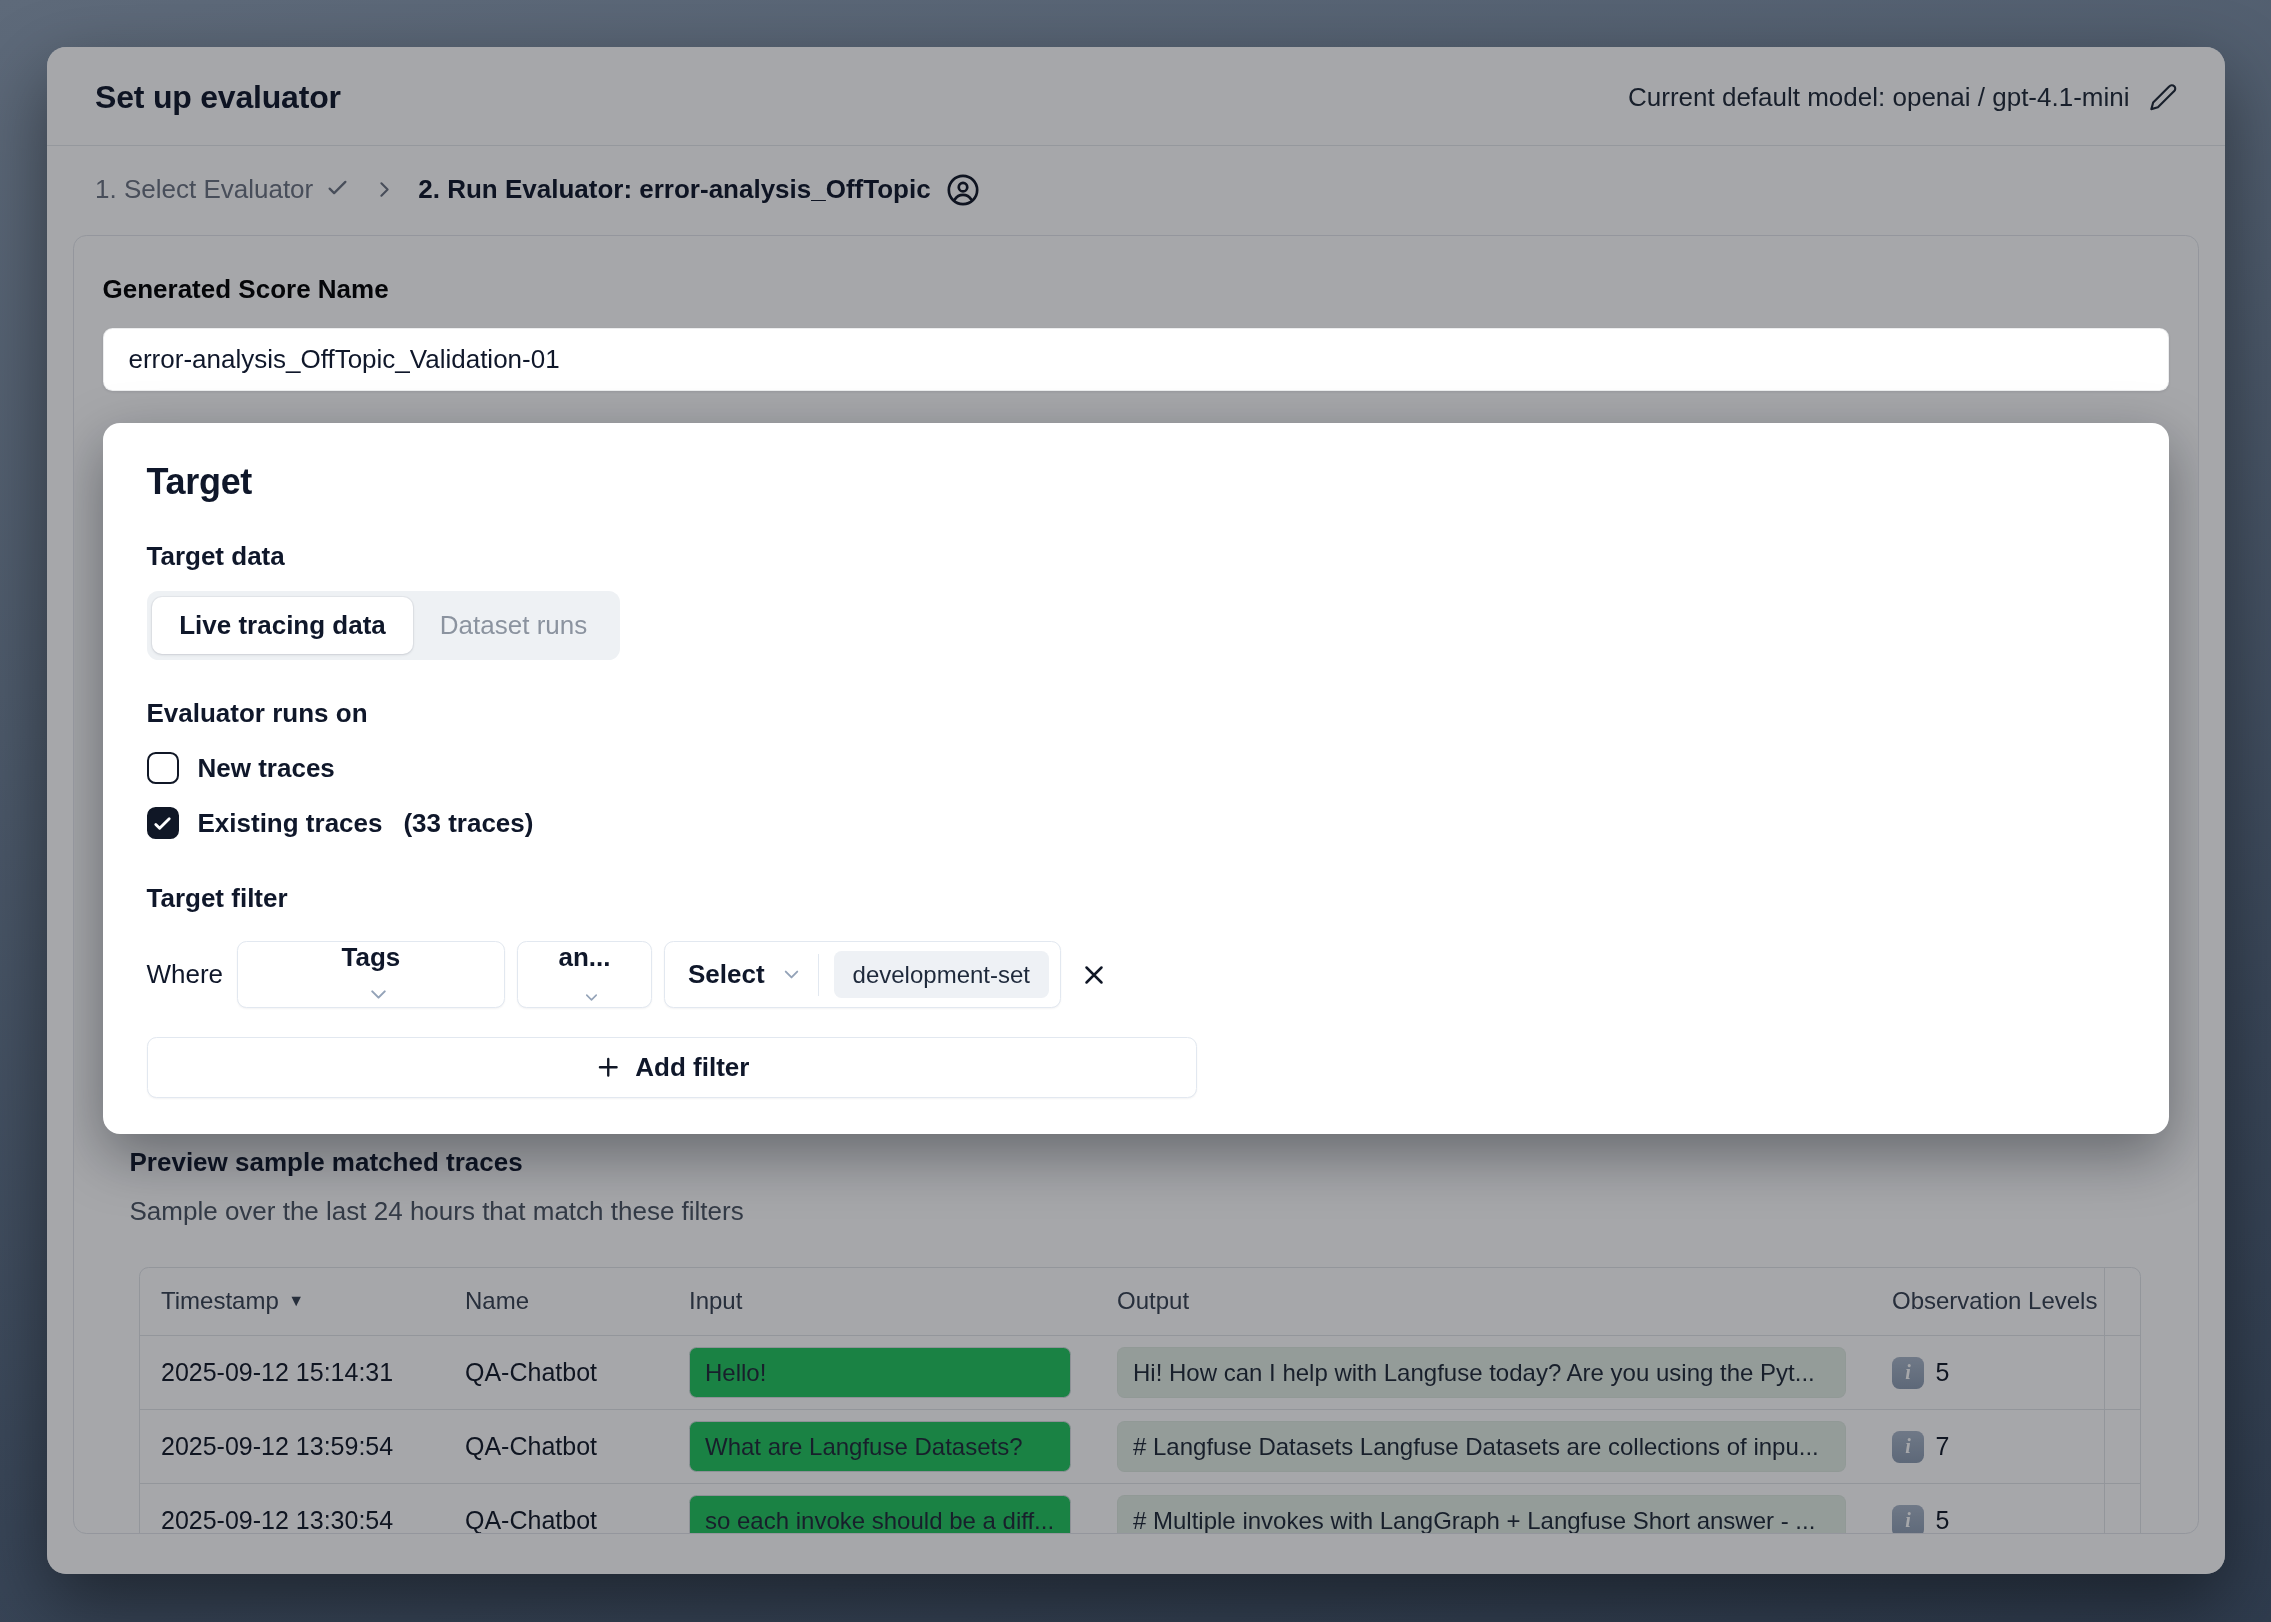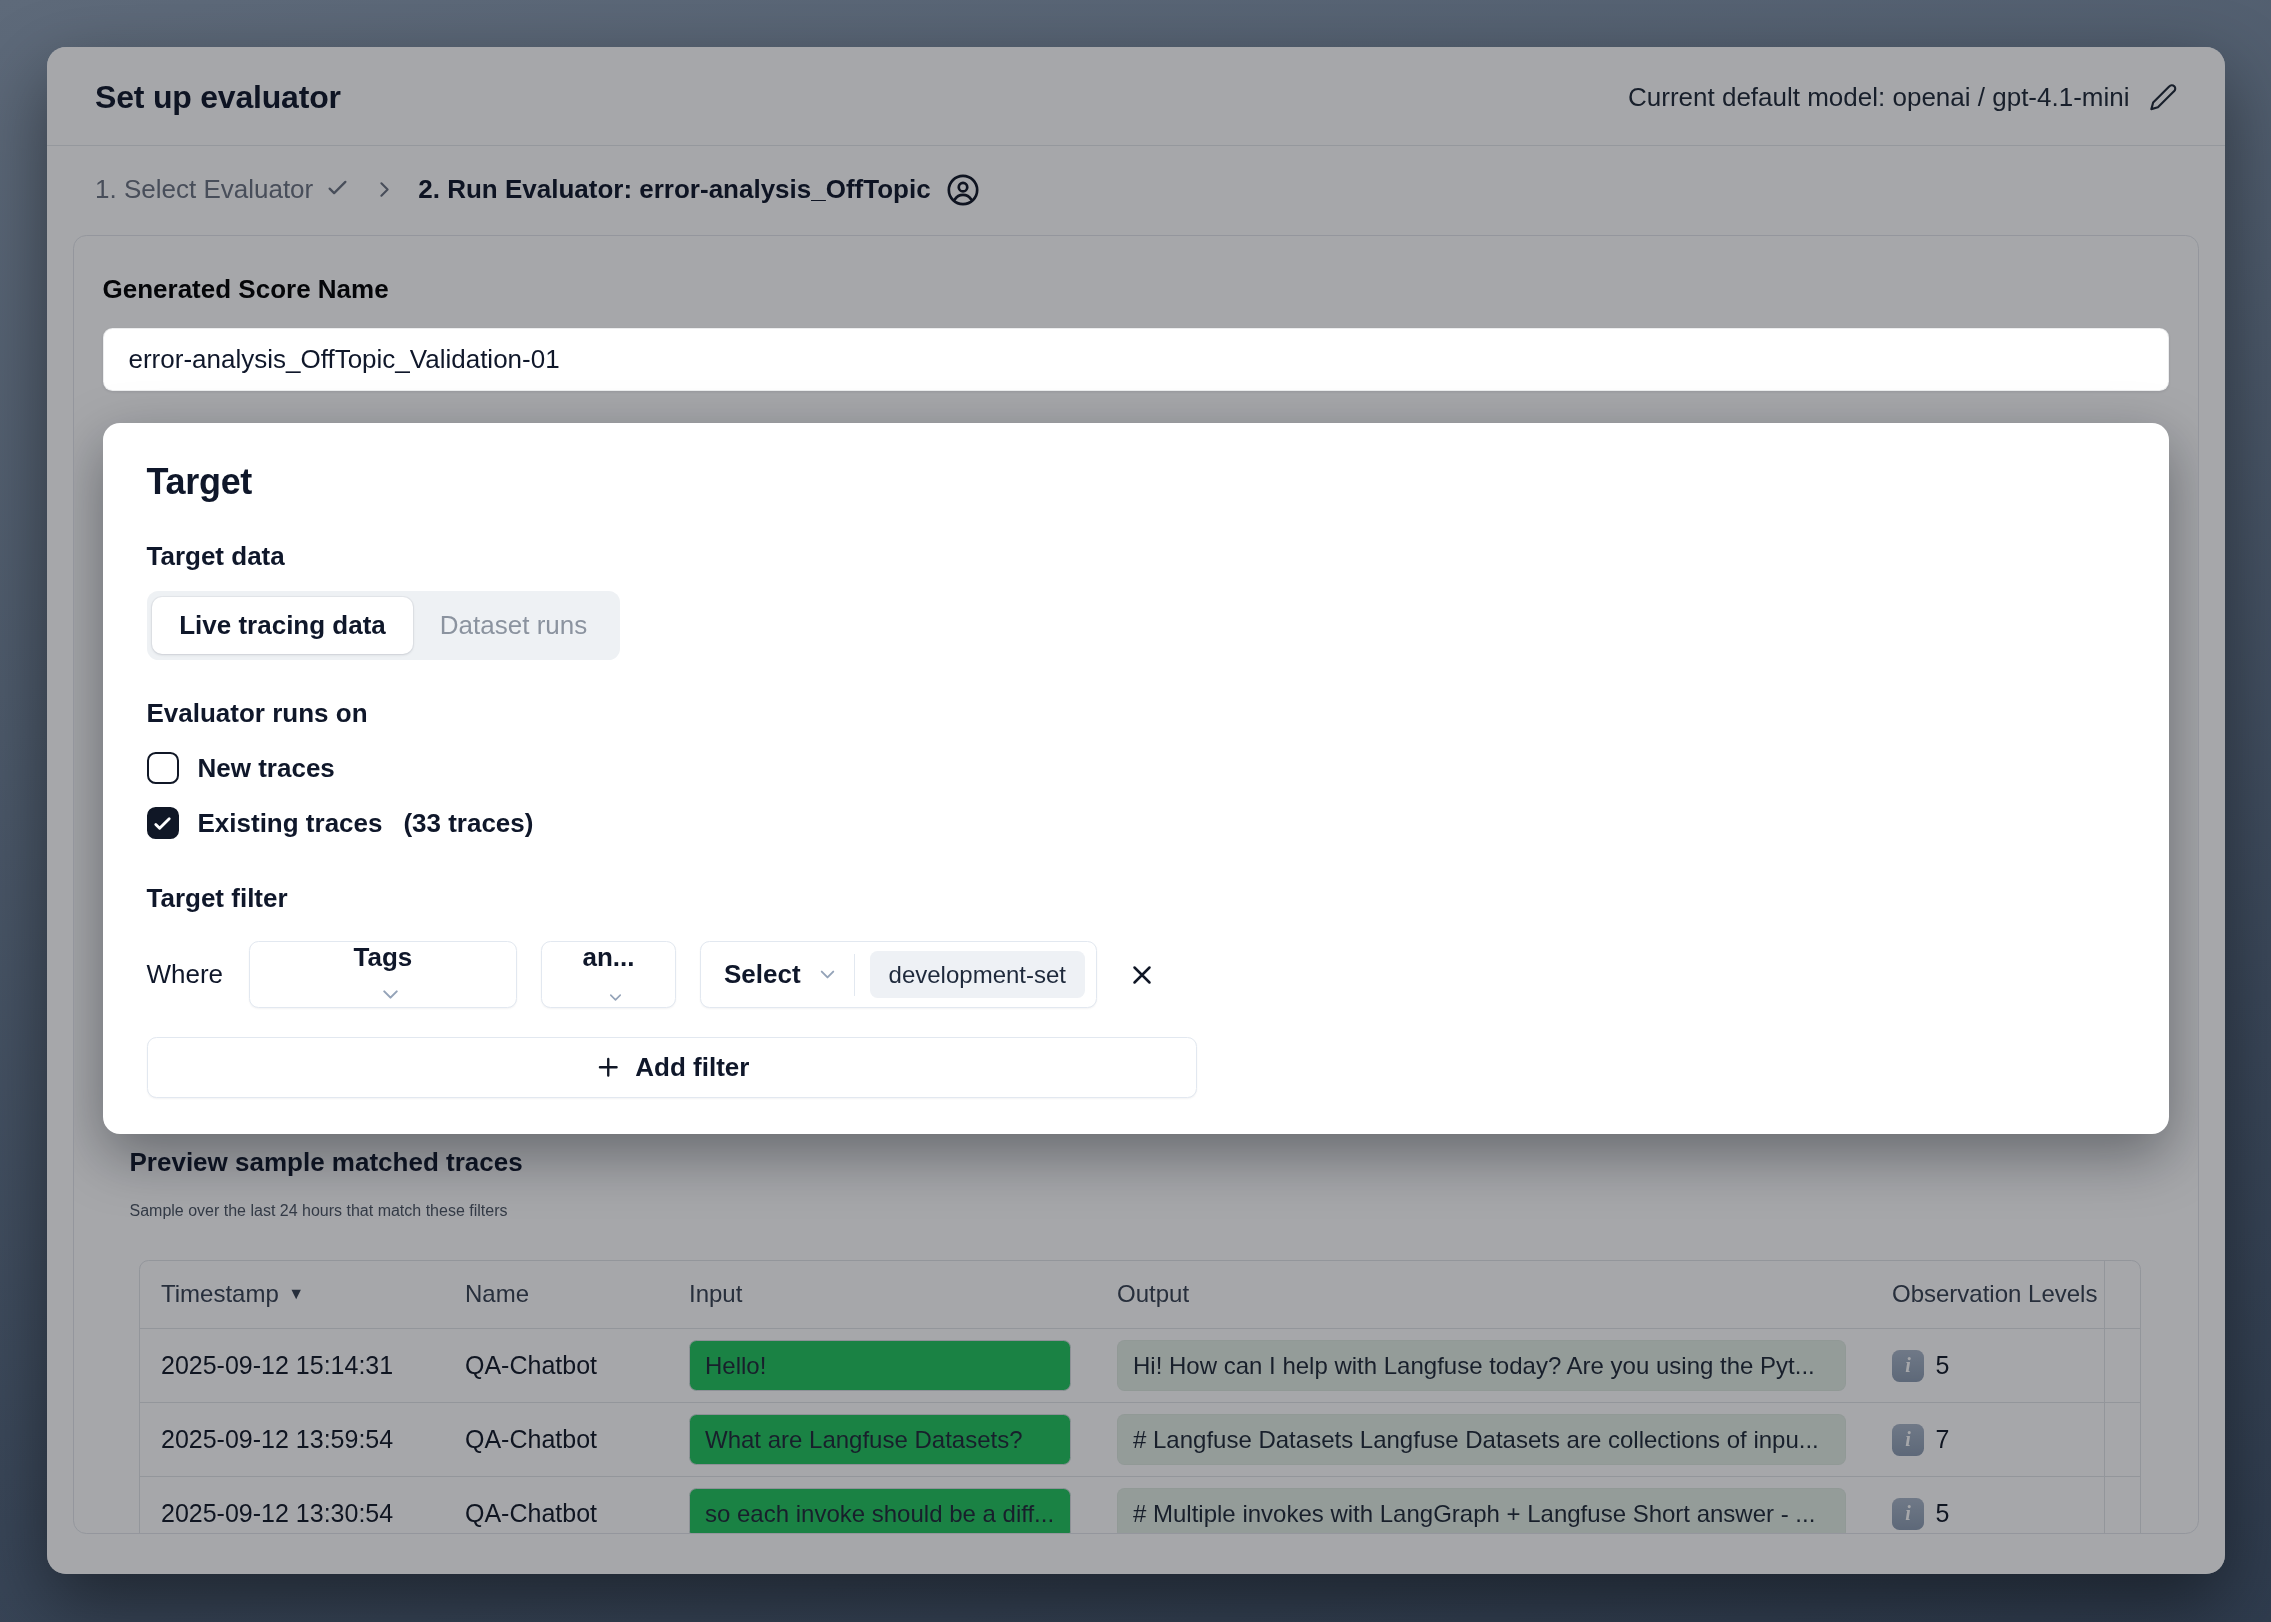--- a/index.html
+++ b/index.html
@@ -75,21 +75,21 @@
     box-shadow: 0 1px 2.9px rgba(15,23,42,.12), 0 0 0 1px rgba(15,23,42,.04); }
   .seg-btn.inactive { color: #8b939f; font-weight: 500; }
 
   .cb-row { display: flex; align-items: center; gap: 19px; margin-top: 23px; cursor: pointer; }
   .cb-box { width: 32px; height: 32px; border: 2.9px solid #101726; border-radius: 8.6px;
     background: #fff; flex: 0 0 auto; display: flex; align-items: center; justify-content: center; }
   .cb-box.checked { background: #101726; }
   .cb-label { font-size: 26px; font-weight: 600; }
   .cb-suffix { font-size: 26px; font-weight: 600; margin-left: 1.9px; }
 
-  .filter-row { display: flex; align-items: center; gap: 24px; margin-top: 27px; }
+  .filter-row { display: flex; align-items: center; gap: 12px; margin-top: 27px; }
   .where-txt { font-size: 26px; color: #0f172a; margin-right: 1.9px; }
   .select-box {
     display: flex; align-items: center; justify-content: space-between;
     height: 67px; border: 1px solid #e2e8f0; border-radius: 9.5px;
     background: #fff; padding: 0 21px; cursor: pointer;
     font-size: 26px; font-weight: 600; color: #0f172a;
     box-shadow: 0 1px 1.9px rgba(15,23,42,.05);
     flex-direction: column;
   }
   .select-box .chev { margin-left: 15px; }
@@ -110,21 +110,21 @@
     margin-top: 28.5px; width: 1050px; height: 61px;
     display: flex; align-items: center; justify-content: center; gap: 13.3px;
     background: #fff; border: 1px solid #e2e8f0; border-radius: 9.5px;
     font-family: inherit; font-size: 26px; font-weight: 600; color: #0f172a; cursor: pointer;
     box-shadow: 0 1px 1.9px rgba(15,23,42,.05);
   }
 
   
   .preview { margin-top: 13.3px; padding-left: 27px; }
   .preview h3 { font-size: 26px; font-weight: 700; }
-  .preview .preview-sub { margin-top: 24px; font-size: 16px; color: #4b5563; }
+  .preview .preview-sub { margin-top: 18px; font-size: 26px; color: #4b5563; }
 
   .trace-table {
     margin-top: 40px; margin-left: 9.5px; width: 2002px;
     border: 1px solid #e1e4e8; border-radius: 9.5px; overflow: hidden;
     background: #fff;
   }
   .t-row { display: grid; grid-template-columns: 304px 224px 428px 775px 233px 38px; align-items: center; }
   .t-head { height: 67px; font-size: 24px; font-weight: 500; color: #374151; }
   .t-head > div { padding-left: 21px; display: flex; align-items: center; gap: 9.5px; }
   .sort-tri { font-size: 16px; color: #374151; }

